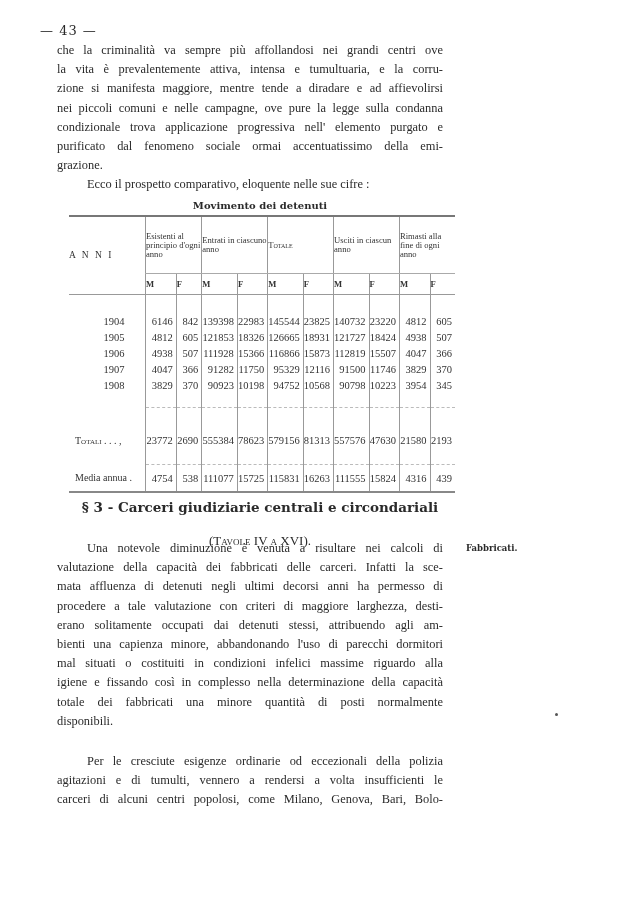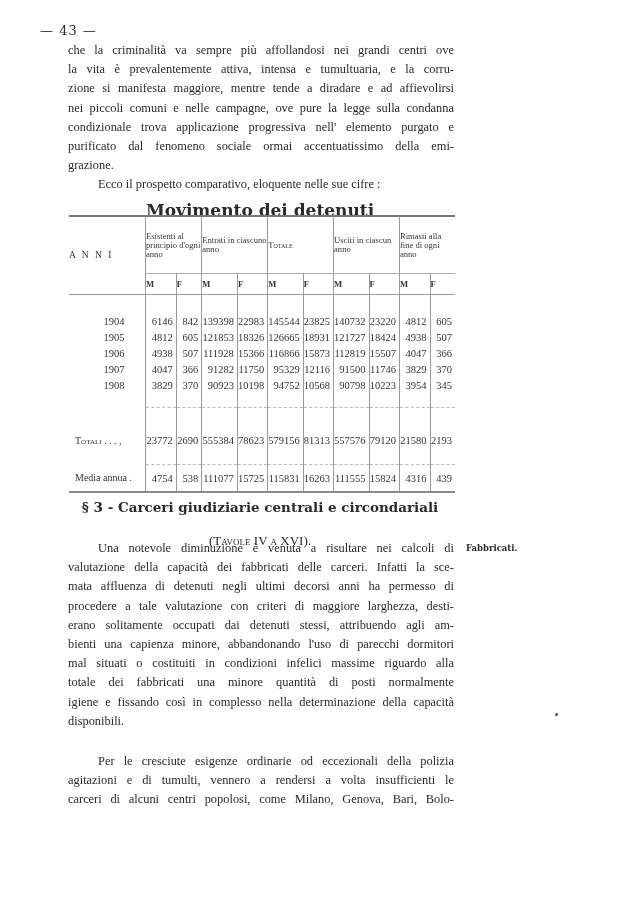--- a/index.html
+++ b/index.html
@@ -1,26 +1,26 @@
 <!DOCTYPE html>
 <html><head>
 <meta charset="utf-8">
 <style>
   html, body { margin:0; padding:0; background:#fff; }
   body { width:617px; height:900px; position:relative; overflow:hidden;
          font-family:"DejaVu Serif", serif; color:#2a2a2a; }
   .page-num { position:absolute; top:23px; left:0; width:530px; text-align:left;
               font-size:13px; letter-spacing:1px; padding-left:0; margin-left:40px; }
-  .para { position:absolute; left:68px; width:386px; font-size:12.4px; line-height:19.2px;
+  .para { position:absolute; left:57px; width:386px; font-size:12.4px; line-height:19.2px;
           text-align:justify; font-family:"Liberation Serif", serif; }
   .para .ln { display:block; text-align:justify; text-align-last:justify; white-space:nowrap; }
   .para .ln.last { text-align-last:left; }
   .para .ln.indent { padding-left:30px; }
   .tbl-title { position:absolute; top:200px; left:60px; width:400px; text-align:center;
-               font-weight:bold; font-size:17px; font-family:"DejaVu Serif", serif; }
+               font-weight:bold; font-size:10px; font-family:"DejaVu Serif", serif; }
   table.mv { position:absolute; top:215px; left:69px; width:386px; border-collapse:collapse;
              font-family:"Liberation Serif", serif; font-size:10.5px; color:#333; }
   table.mv th, table.mv td { padding:0; }
   table.mv thead tr.top th { border-top:2px solid #777; }
   table.mv th { font-weight:normal; font-size:8.6px; line-height:9px; text-align:left;
                 border-left:1px solid #999; vertical-align:middle; }
   table.mv th.anni { border-left:none; font-size:9.5px; letter-spacing:2px; width:76px;
                      border-bottom:1px solid #999; }
   table.mv th.grp { height:56px; border-bottom:1px solid #aaa; }
   table.mv th.mf { height:20px; font-size:8.6px; font-weight:bold; border-bottom:1px solid #999; }
@@ -193,21 +193,21 @@
 
     <tr class="totals">
       <td class="yr sc">Totali . . . ,</td>
       <td>23772</td>
       <td>2690</td>
       <td>555384</td>
       <td>78623</td>
       <td>579156</td>
       <td>81313</td>
       <td>557576</td>
-      <td>79120</td>
+      <td>47630</td>
       <td>21580</td>
       <td>2193</td>
     </tr>
 
     <tr class="sep">
         <td class="yr"></td>
         <td></td>
         <td></td>
         <td></td>
         <td></td>
@@ -240,22 +240,22 @@
 <div class="margin-note">Fabbricati.</div>
 
 <div class="para" style="top:539px;">
   <span class="ln indent">Una notevole diminuzione è venuta a risultare nei calcoli di</span>
   <span class="ln">valutazione della capacità dei fabbricati delle carceri. Infatti la sce-</span>
   <span class="ln">mata affluenza di detenuti negli ultimi decorsi anni ha permesso di</span>
   <span class="ln">procedere a tale valutazione con criteri di maggiore larghezza, desti-</span>
   <span class="ln">erano solitamente occupati dai detenuti stessi, attribuendo agli am-</span>
   <span class="ln">bienti una capienza minore, abbandonando l'uso di parecchi dormitori</span>
   <span class="ln">mal situati o costituiti in condizioni infelici massime riguardo alla</span>
+  <span class="ln">igiene e fissando così in complesso nella determinazione della capacità</span>
   <span class="ln">totale dei fabbricati una minore quantità di posti normalmente</span>
-  <span class="ln">igiene e fissando così in complesso nella determinazione della capacità</span>
   <span class="ln last">disponibili.</span>
 </div>
 
 <div class="dot"></div>
 
 <div class="para" style="top:752px;">
   <span class="ln indent">Per le cresciute esigenze ordinarie od eccezionali della polizia</span>
   <span class="ln">agitazioni e di tumulti, vennero a rendersi a volta insufficienti le</span>
   <span class="ln">carceri di alcuni centri popolosi, come Milano, Genova, Bari, Bolo-</span>
 </div>

